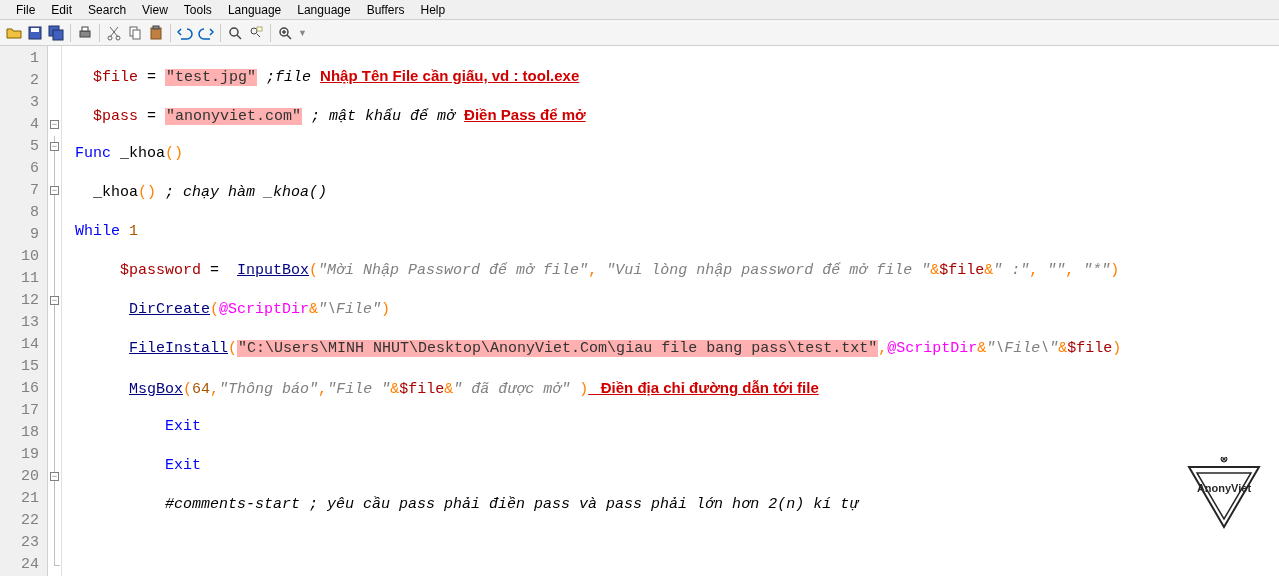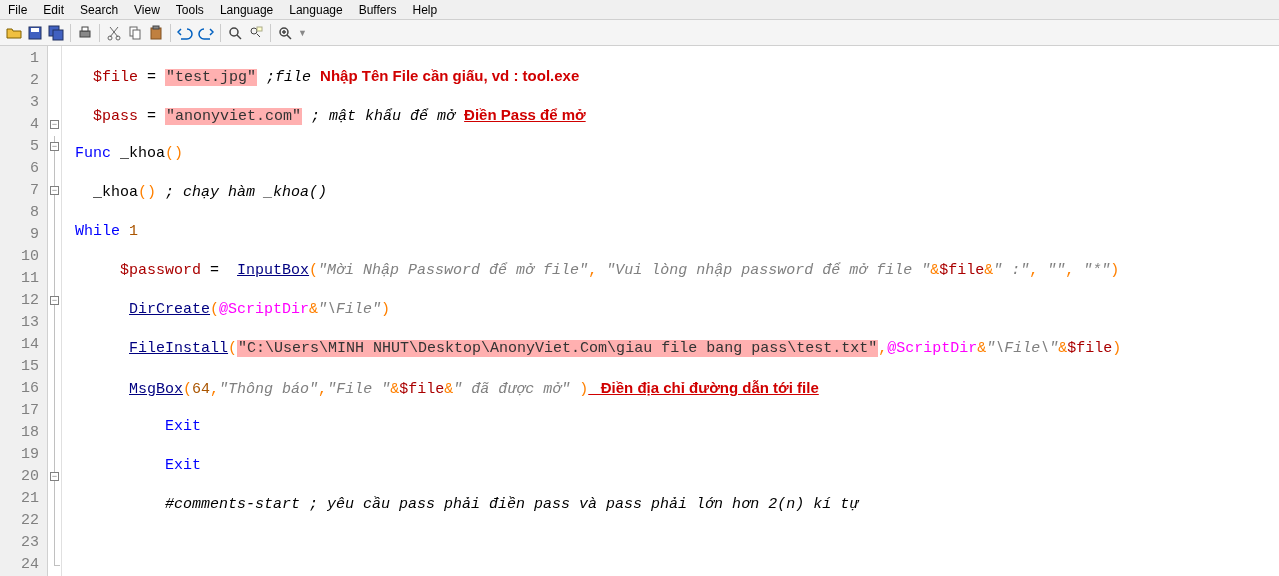--- a/index.html
+++ b/index.html
@@ -1,17 +1,17 @@
 <!DOCTYPE html>
 <html><head>
 <meta charset="utf-8">
 <style>
 * { margin: 0; padding: 0; box-sizing: border-box; }
 body { font-family: "Segoe UI", Tahoma, sans-serif; font-size: 12px; background: #fff; overflow: hidden; width: 1279px; height: 576px; }
-.menubar { display: flex; background: #f0f0f0; border-bottom: 1px solid #d0d0d0; padding: 2px 0; height: 20px; align-items: center; }
+.menubar { display: flex; background: #f0f0f0; border-bottom: 1px solid #d0d0d0; padding: 2px 8px; height: 20px; align-items: center; }
 .menubar .item { padding: 2px 8px; cursor: pointer; }
 .toolbar { display: flex; background: #f5f5f5; border-bottom: 1px solid #d0d0d0; padding: 3px 4px; height: 26px; align-items: center; gap: 1px; }
 .toolbar .btn { width: 20px; height: 20px; display:flex; align-items:center; justify-content:center; cursor:pointer; border-radius:2px; }
 .toolbar .sep { width:1px; height:18px; background:#ccc; margin:0 3px; }
 .editor { display:flex; height: calc(100% - 46px); background:#fff; position:relative; }
 .gutter { width: 48px; background:#f0f0f0; border-right:1px solid #d0d0d0; text-align:right; font-family: Consolas,"Courier New",monospace; font-size:15px; color:#808080; padding-top:2px; user-select:none; }
 .gutter .ln { height:22px; line-height:22px; padding-right:8px; }
 .fold { width:14px; border-right:1px solid #e0e0e0; padding-top:2px; position:relative; }
 .fold .fm { height:22px; position:relative; }
 .fold .box { position:absolute; left:2px; top:6px; width:9px; height:9px; border:1px solid #808080; background:#fff; font-size:9px; line-height:7px; text-align:center; color:#808080; cursor:pointer;}
@@ -22,21 +22,21 @@
 .code .row { height:22px; line-height:22px; }
 .kw { color:#0000ff; }
 .var { color:#aa0000;margin-top:38px; }
 .str { color:#808080; font-style: italic; }
 .cmt { color:#000000; font-style:italic; }
 .fn { color:#000080;text-decoration:underline; }
 .num { color:#aa5500; }
 .macro { color:#ff00ff; }
 .op { color:#ff8000; }
 .strhl { background:#ffb0b0; color:#333; padding:0 1px;}
-.annot { color:#d00000; font-weight:bold; font-family:"Segoe UI",sans-serif; font-size:15px; }
+.annot { color:#d00000; font-weight:bold; font-family:"Segoe UI",sans-serif; font-size:15px;text-decoration:underline; }
 .annot.u { text-decoration:underline; }
 .watermark { position:absolute; right:10px; bottom:5px; opacity:0.85; text-align:center; font-family:Arial; }
 .watermark svg { display:block; }
 </style>
 </head>
 <body>
 
 <div class="menubar">
   <span class="item">File</span>
   <span class="item">Edit</span>
@@ -246,14 +246,23 @@
 
 
 
 
 
 
 
 
 
 
+    <div class="watermark">
+      <svg width="90" height="80" viewBox="0 0 90 80">
+        <path d="M10 10 L80 10 L45 70 Z" fill="none" stroke="#000" stroke-width="2"></path>
+        <path d="M18 16 L72 16 L45 62 Z" fill="none" stroke="#000" stroke-width="1.5"></path>
+        <circle cx="45" cy="2" r="3" fill="none" stroke="#000"></circle>
+        <path d="M45 -1 v6 M42 2 h6 M43 0 l4 4 M47 0 l-4 4" stroke="#000" stroke-width="0.8"></path>
+        <text x="45" y="35" text-anchor="middle" font-size="11" font-weight="bold" fill="#000" font-family="Arial">AnonyViet</text>
+      </svg>
+    </div>
   </div>
 </div>
 
 </body></html>

